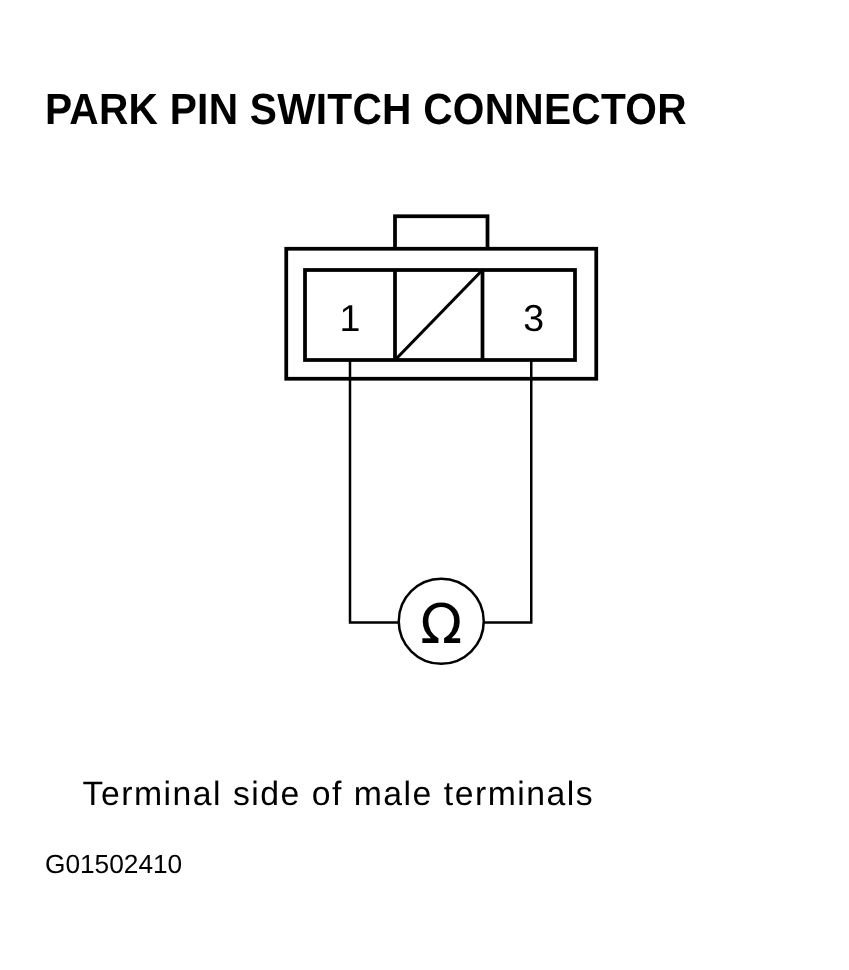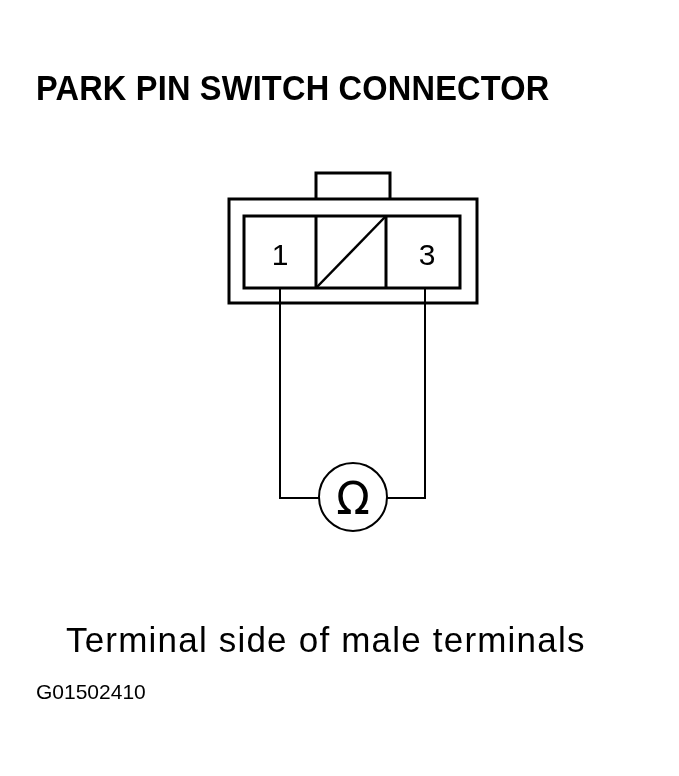--- a/index.html
+++ b/index.html
@@ -1,18 +1,18 @@
 <!DOCTYPE html>
 <html><head>
 <meta charset="utf-8">
 <style>
   html, body { margin:0; padding:0; background:#ffffff; }
   body { width:679px; height:776px; position:relative; overflow:hidden; font-family:"Liberation Sans", sans-serif; color:#000; }
   .title { position:absolute; left:36px; top:68px; font-size:35px; font-weight:bold; letter-spacing:0.2px; white-space:nowrap; transform:scaleX(0.93); transform-origin:left top; }
-  .caption { position:absolute; left:66px; top:620px; font-size:35px; letter-spacing:1.2px; white-space:nowrap; }
+  .caption { position:absolute; left:66px; top:620px; font-size:27px; letter-spacing:1.2px; white-space:nowrap; }
   .code { position:absolute; left:36px; top:680px; font-size:21px; white-space:nowrap;text-align:right; }
   svg { position:absolute; left:0; top:0; }
   .pinlabel { font-family:"Liberation Sans", sans-serif; font-size:30px; }
 </style>
 </head>
 <body>
 
 <div class="title">PARK PIN SWITCH CONNECTOR</div>
 
 <svg width="679" height="776" viewBox="0 0 679 776">

